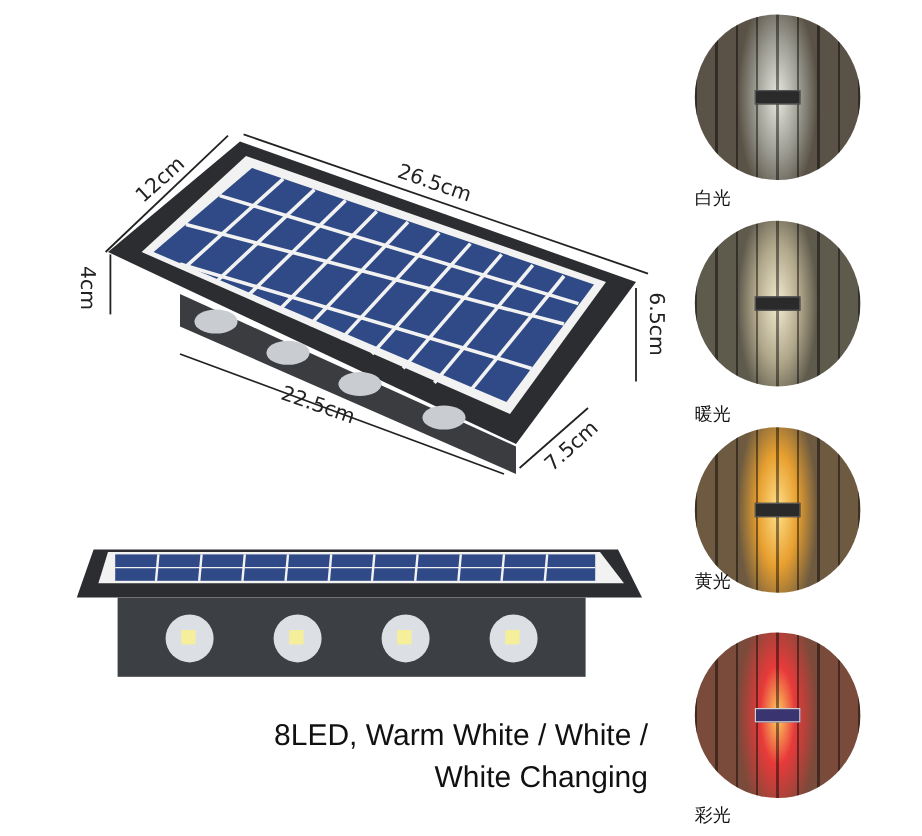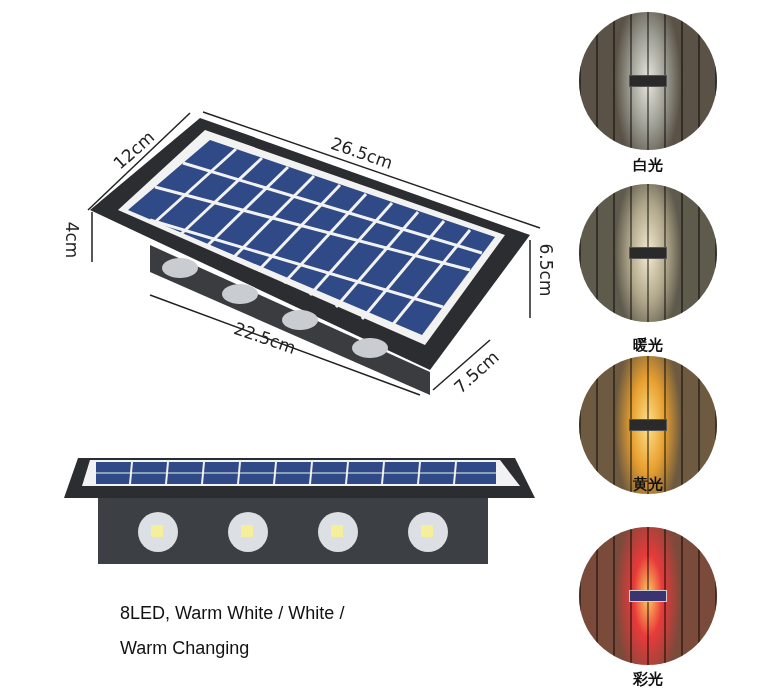--- a/index.html
+++ b/index.html
@@ -1,22 +1,22 @@
 <!DOCTYPE html>
 <html><head>
 <meta charset="utf-8">
 <style>
   html, body { margin:0; padding:0; background:#ffffff; }
   body { width:768px; height:697px; position:relative; overflow:hidden; font-family:"Liberation Sans", sans-serif; }
   .abs { position:absolute; }
   .dim { font-family:"DejaVu Sans", sans-serif; font-size:17px; color:#222; position:absolute; white-space:nowrap; }
-  .caption { position:absolute; left:120px; width:420px; text-align:left; font-size:18px; color:#111; line-height:34px; }
+  .caption { position:absolute; left:120px; width:420px; text-align:right; font-size:25px; color:#111; line-height:34px; }
   .circle { position:absolute; width:138px; height:138px; border-radius:50%; overflow:hidden; left:579px; }
   .planks { position:absolute; inset:0; background:repeating-linear-gradient(90deg, rgba(0,0,0,0.45) 0 2px, transparent 2px 17px); }
-  .cn { position:absolute; left:579px; width:138px; text-align:center; font-size:15px; font-weight:bold; color:#111; font-family:"DejaVu Sans", sans-serif; }
+  .cn { position:absolute; left:579px; width:138px; text-align:left; font-size:15px; font-weight:normal; color:#111; font-family:"DejaVu Sans", sans-serif; }
   .fixture { position:absolute; left:50%; top:50%; transform:translate(-50%,-50%); width:36px; height:10px; background:#2a2a2a; border:1px solid #555; }
 </style>
 </head>
 <body>
 
 <svg class="abs" style="left:55px;top:95px" width="510" height="320" viewBox="55 95 510 320">
 
   <polygon points="90,210 200,118 530,235 430,370" fill="#2b2d30"></polygon>
   <polygon points="150,245 430,372 430,395 150,272" fill="#3a3c40"></polygon>
 
@@ -88,21 +88,21 @@
     <circle cx="188" cy="84" r="20" fill="#dcdfe3"></circle>
       <rect x="181" y="77" width="12" height="12" fill="#f5ee9a"></rect>
     <circle cx="278" cy="84" r="20" fill="#dcdfe3"></circle>
       <rect x="271" y="77" width="12" height="12" fill="#f5ee9a"></rect>
     <circle cx="368" cy="84" r="20" fill="#dcdfe3"></circle>
       <rect x="361" y="77" width="12" height="12" fill="#f5ee9a"></rect>
   </g>
 </svg>
 
 <div class="caption" style="top:596px">8LED, Warm White / White /</div>
-<div class="caption" style="top:631px">Warm Changing</div>
+<div class="caption" style="top:631px">White Changing</div>
 
 <div class="circle" style="top:12px;background:radial-gradient(ellipse 30% 80% at 50% 50%, #e8e8e0 0%, #9a9a90 45%, #5a5246 80%);">
   <div class="planks"></div>
     <div class="fixture"></div>
 </div>
 <div class="cn" style="top:156px">白光</div>
 
 <div class="circle" style="top:184px;background:radial-gradient(ellipse 30% 80% at 50% 50%, #f3ead0 0%, #b0a68a 45%, #5e5a4c 80%);">
   <div class="planks"></div>
     <div class="fixture"></div>

